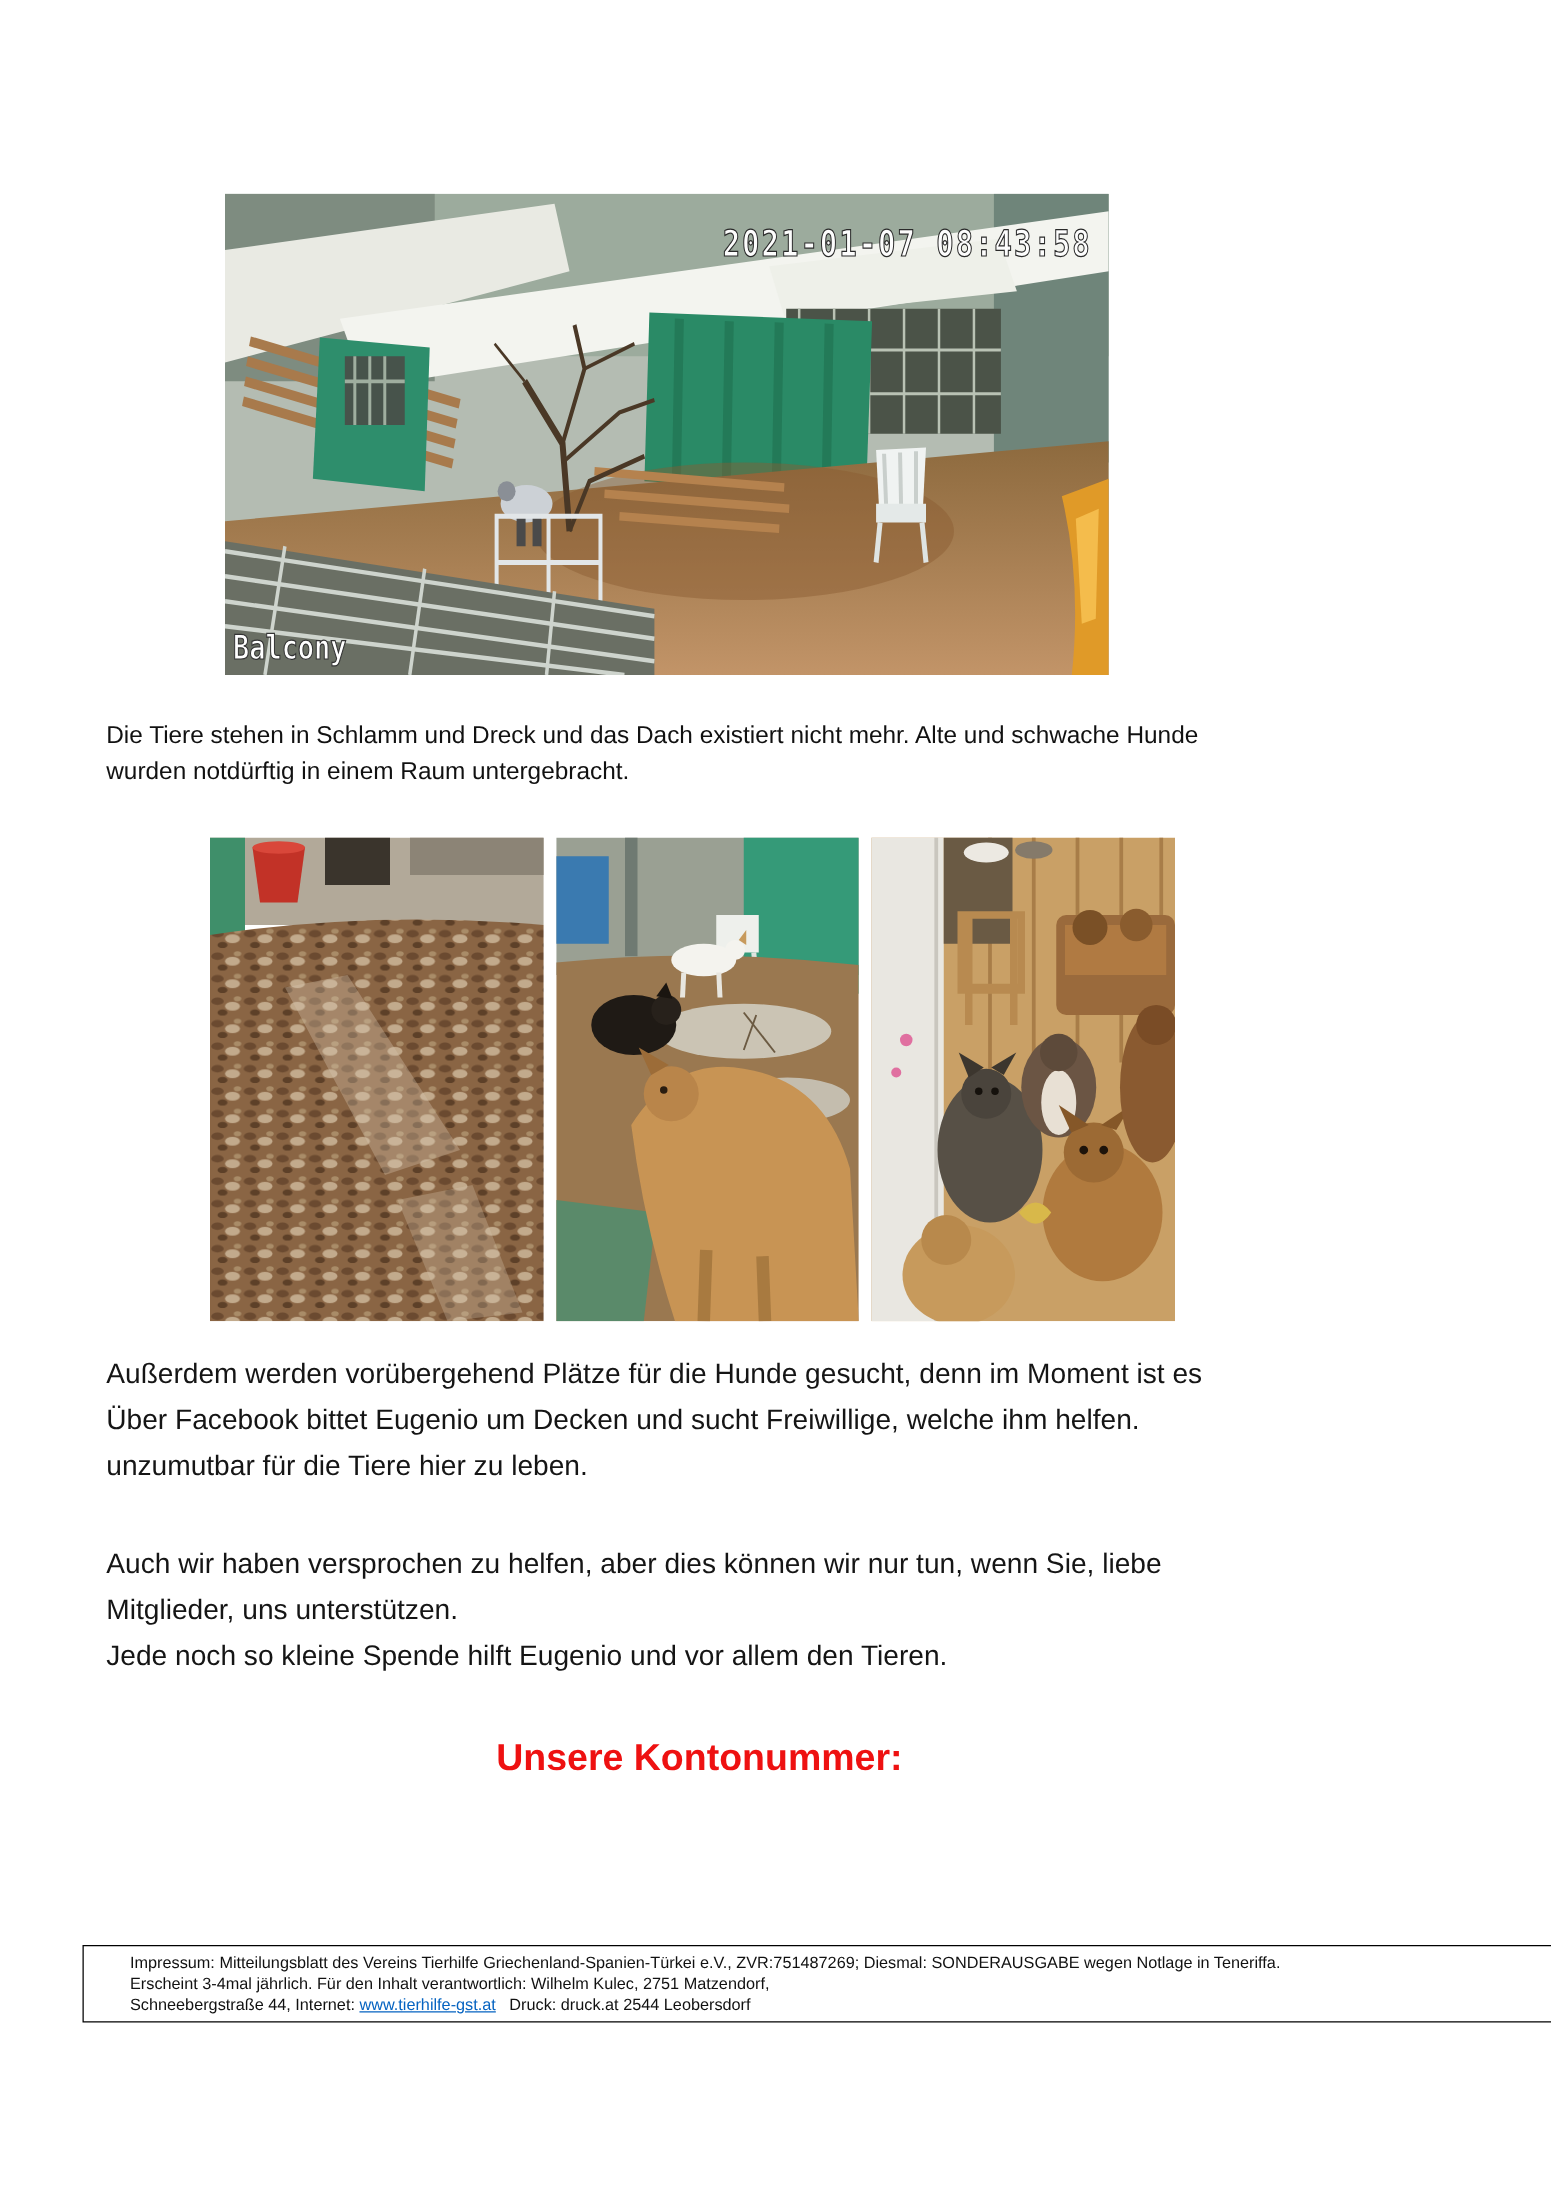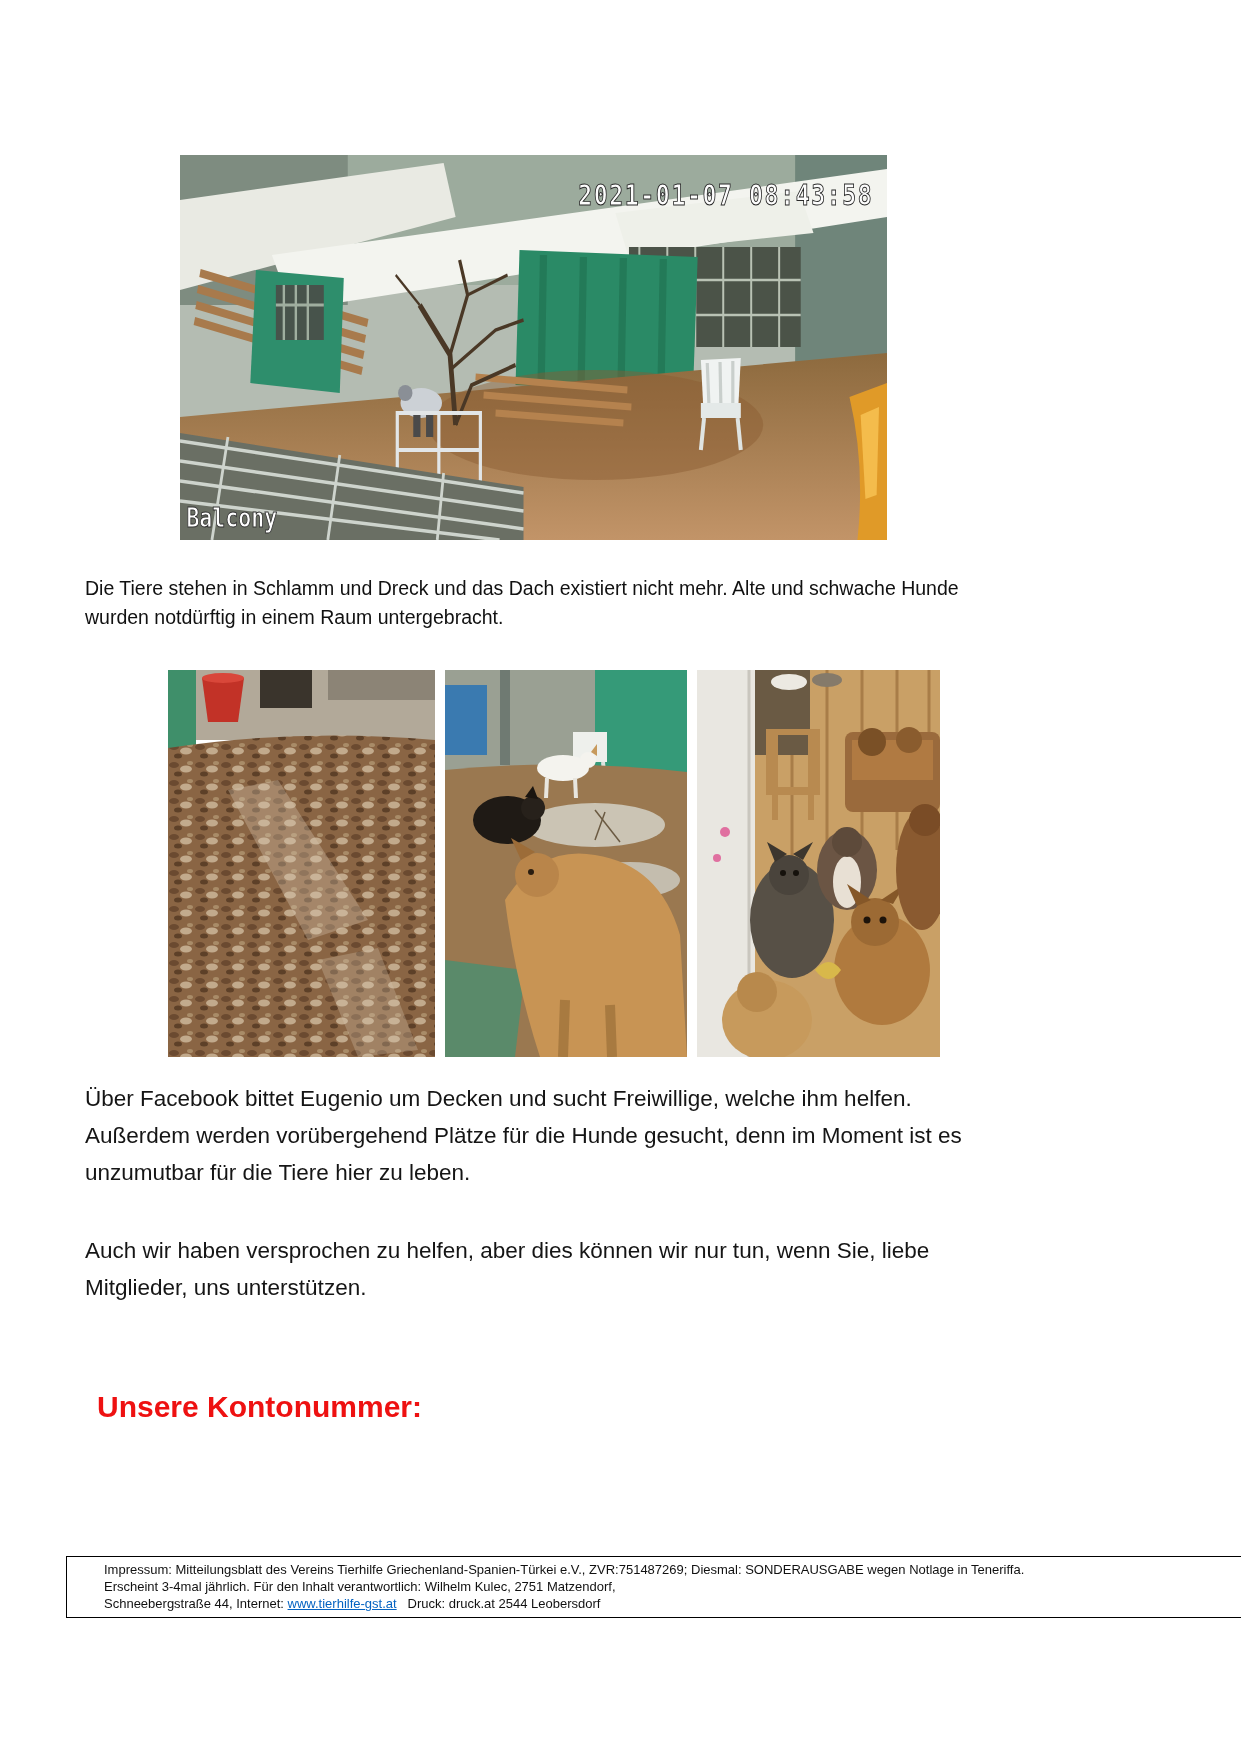--- a/index.html
+++ b/index.html
@@ -14,21 +14,21 @@
            font-size:19.5px;line-height:29px;color:#111;}
   
   .photos{left:168px;top:670px;display:flex;gap:10px;}
   .photo{height:387px;}
   .photo svg{display:block;width:100%;height:100%;}
   
   .para{left:85px;width:1000px;font-size:22.5px;line-height:37px;color:#151515;}
   .p1{top:1080px;}
   .p2{top:1232px;}
   
-  .donation{left:97px;top:1382px;width:945px;
+  .donation{left:87px;top:1382px;width:945px;text-align:center;
             font-weight:bold;font-size:30px;line-height:50px;}
   
   .impressum{left:66px;top:1556px;width:1212px;border:1.5px solid #000;
              font-size:13px;line-height:17px;padding:4px 10px 5px 37px;
              box-sizing:border-box;color:#111;}
   .impressum a{text-decoration:underline;cursor:pointer;}
   .cctv-label{font-family:"DejaVu Sans Mono",monospace;font-weight:bold;}
 </style>
 </head>
 <body>
@@ -258,28 +258,29 @@
           <circle cx="60" cy="322" r="20" fill="#b8894c"></circle>
           <ellipse cx="225" cy="200" rx="26" ry="60" fill="#8a5a30"></ellipse>
           <circle cx="228" cy="150" r="16" fill="#7a4c26"></circle>
           <path d="M118 300 q14 -16 26 0 q-12 18 -26 0 Z" fill="#d8b84a"></path>
         </g>
       </svg>
     </div>
   </div>
 
   <div class="abs para p1">
+    <div>Außerdem werden vorübergehend Plätze für die Hunde gesucht, denn im Moment ist es</div>
     <div>Über Facebook bittet Eugenio um Decken und sucht Freiwillige, welche ihm helfen.</div>
-    <div>Außerdem werden vorübergehend Plätze für die Hunde gesucht, denn im Moment ist es</div>
     <div>unzumutbar für die Tiere hier zu leben.</div>
   </div>
 
   <div class="abs para p2">
     <div>Auch wir haben versprochen zu helfen, aber dies können wir nur tun, wenn Sie, liebe</div>
     <div>Mitglieder, uns unterstützen.</div>
+    <div>Jede noch so kleine Spende hilft Eugenio und vor allem den Tieren.</div>
   </div>
 
   <div class="abs donation" id="donation-block" style="color: rgb(238, 17, 17);">
     <div>Unsere Kontonummer:</div>
   </div>
 
   <div class="abs impressum">
     <div>Impressum: Mitteilungsblatt des Vereins Tierhilfe Griechenland-Spanien-Türkei e.V., ZVR:751487269; Diesmal: SONDERAUSGABE wegen Notlage in Teneriffa.</div>
     <div>Erscheint 3-4mal jährlich. Für den Inhalt verantwortlich: Wilhelm Kulec, 2751 Matzendorf,</div>
     <div><span>Schneebergstraße 44, Internet: </span><a id="site-link" style="color: rgb(5, 99, 193);">www.tierhilfe-gst.at</a><span style="white-space:pre">   Druck: druck.at 2544 Leobersdorf</span></div>

